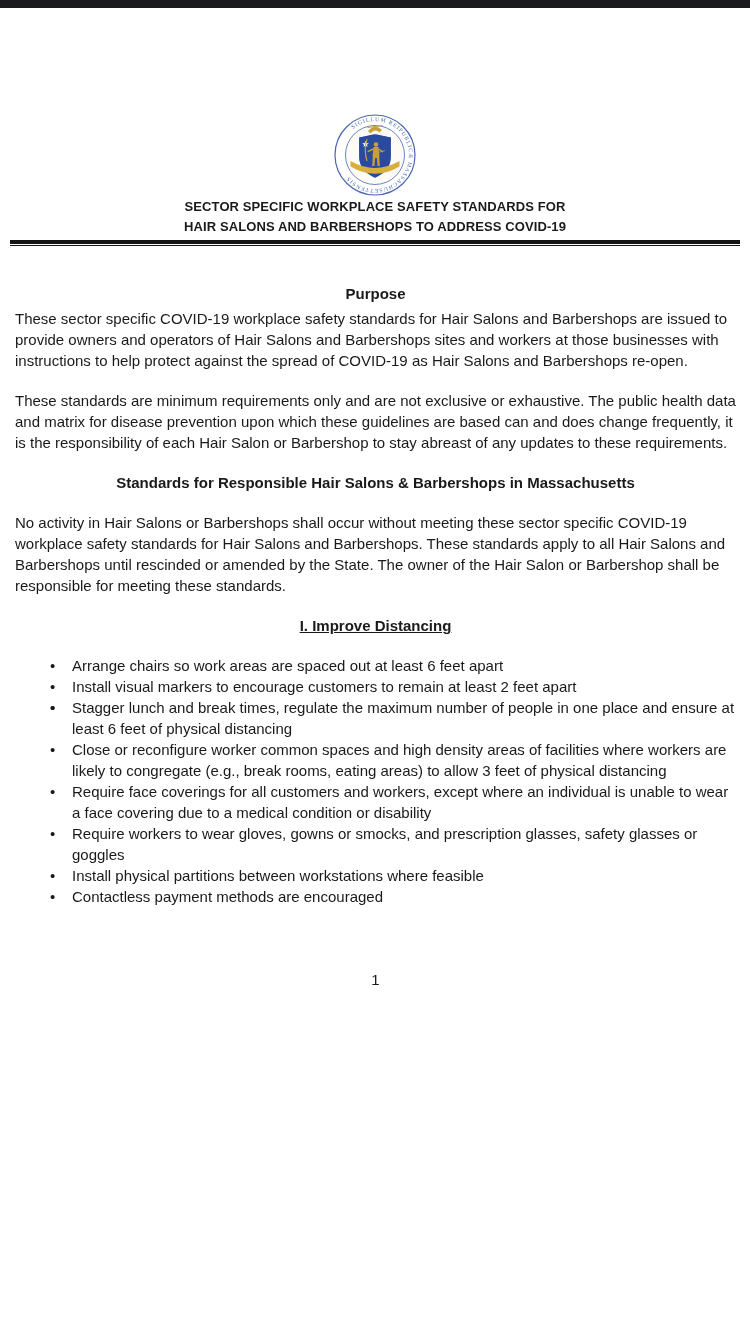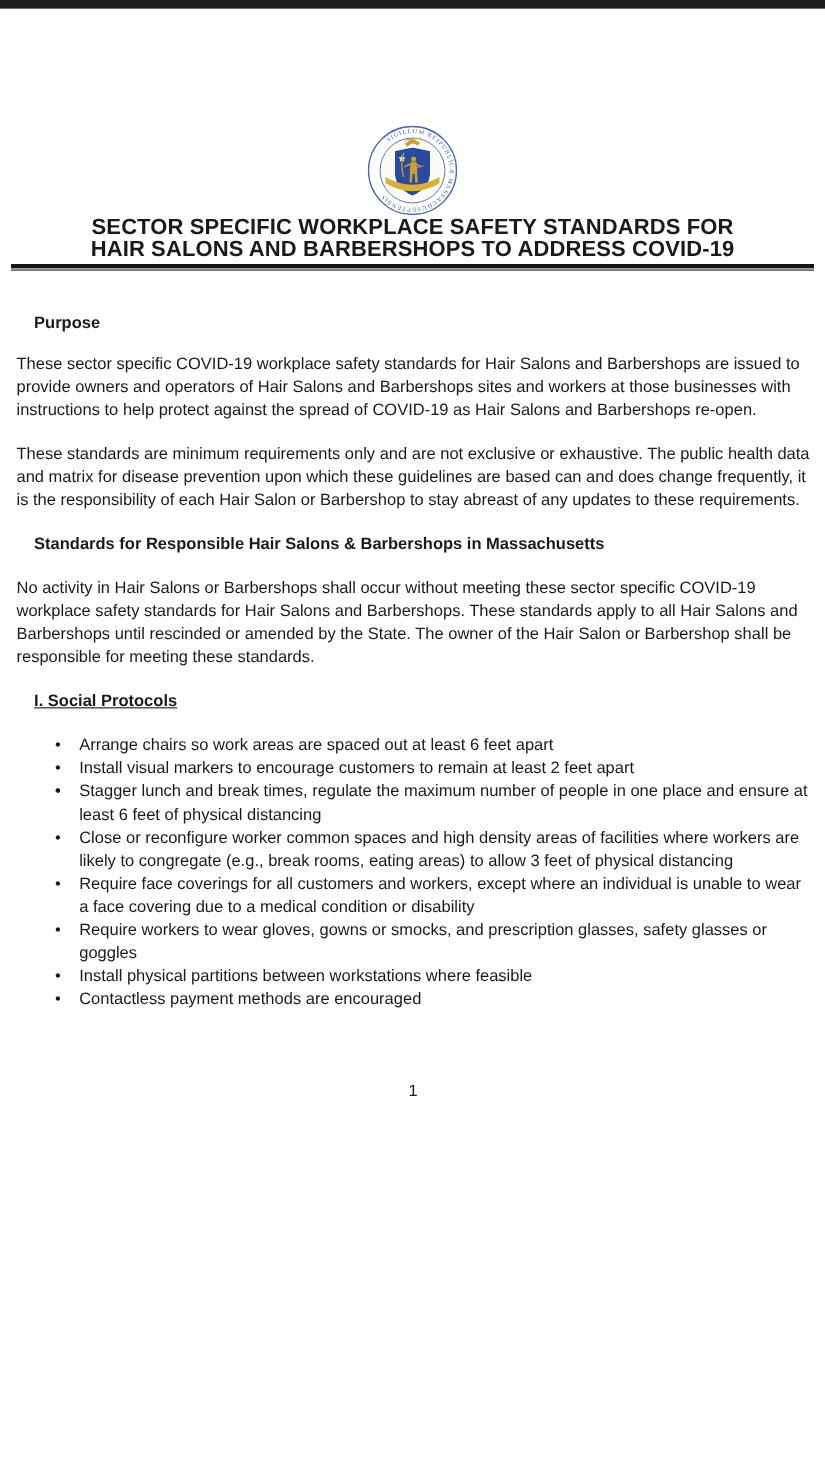--- a/index.html
+++ b/index.html
@@ -8,27 +8,27 @@
     font-family:"Liberation Sans", sans-serif; color:#1a1a1a;
     -webkit-font-smoothing:antialiased;
   }
   .status-bar { height:8px; background:#1b1b1d; }
   .page { position:relative; width:750px; height:1326px; background:#fff; }
 
   .seal-wrap { padding-top:106px; text-align:center; line-height:0; }
   .seal-wrap svg { width:82px; height:82px; }
 
   .doc-header { margin-top:1px; text-align:center; font-weight:bold;
-    font-size:20px; line-height:20px; letter-spacing:0.1px; }
+    font-size:13px; line-height:20px; letter-spacing:0.1px; }
 
   .title-rule { margin:3px 10px 0 10px; height:1px;
     border-top:4px solid #141414; border-bottom:1.6px solid #141414; }
 
   .content { padding:0 14px 0 15px; font-size:15px; line-height:21px; }
-  .content h2 { font-size:15px; font-weight:bold; margin:16px; line-height:21px; }
+  .content h2 { font-size:15px; font-weight:bold; margin:4px; line-height:21px;text-align:center; }
   .content h2.first { margin-top:37px; }
   .content h2.gap-after { margin-bottom:19px; }
   .content h2.underlined { text-decoration:underline; }
   .content p { margin:0 0 19px 0; }
 
   ul.bullets { margin:0; padding:0 0 0 57px; list-style:none; }
   ul.bullets li { position:relative; }
   ul.bullets .dot { position:absolute; left:-22px; top:0; }
 
   .page-num { text-align:center; margin-top:62px; font-size:15px; }
@@ -78,21 +78,21 @@
     <div class="title-rule"></div>
 
     <main class="content">
       <h2 class="first">Purpose</h2>
       <p>These sector specific COVID-19 workplace safety standards for Hair Salons and Barbershops are issued to provide owners and operators of Hair Salons and Barbershops sites and workers at those businesses with instructions to help protect against the spread of COVID-19 as Hair Salons and Barbershops re-open.</p>
       <p>These standards are minimum requirements only and are not exclusive or exhaustive. The public health data and matrix for disease prevention upon which these guidelines are based can and does change frequently, it is the responsibility of each Hair Salon or Barbershop to stay abreast of any updates to these requirements.</p>
 
       <h2 class="gap-after">Standards for Responsible Hair Salons &amp; Barbershops in Massachusetts</h2>
       <p>No activity in Hair Salons or Barbershops shall occur without meeting these sector specific COVID-19 workplace safety standards for Hair Salons and Barbershops.  These standards apply to all Hair Salons and Barbershops until rescinded or amended by the State. The owner of the Hair Salon or Barbershop shall be responsible for meeting these standards.</p>
 
-      <h2 class="gap-after underlined">I. Social Protocols</h2>
+      <h2 class="gap-after underlined">I. Improve Distancing</h2>
 
       <ul class="bullets">
         <li>
           <span class="dot">•</span>
           <span>Arrange chairs so work areas are spaced out at least 6 feet apart</span>
         </li>
         <li>
           <span class="dot">•</span>
           <span>Install visual markers to encourage customers to remain at least 2 feet apart</span>
         </li>

